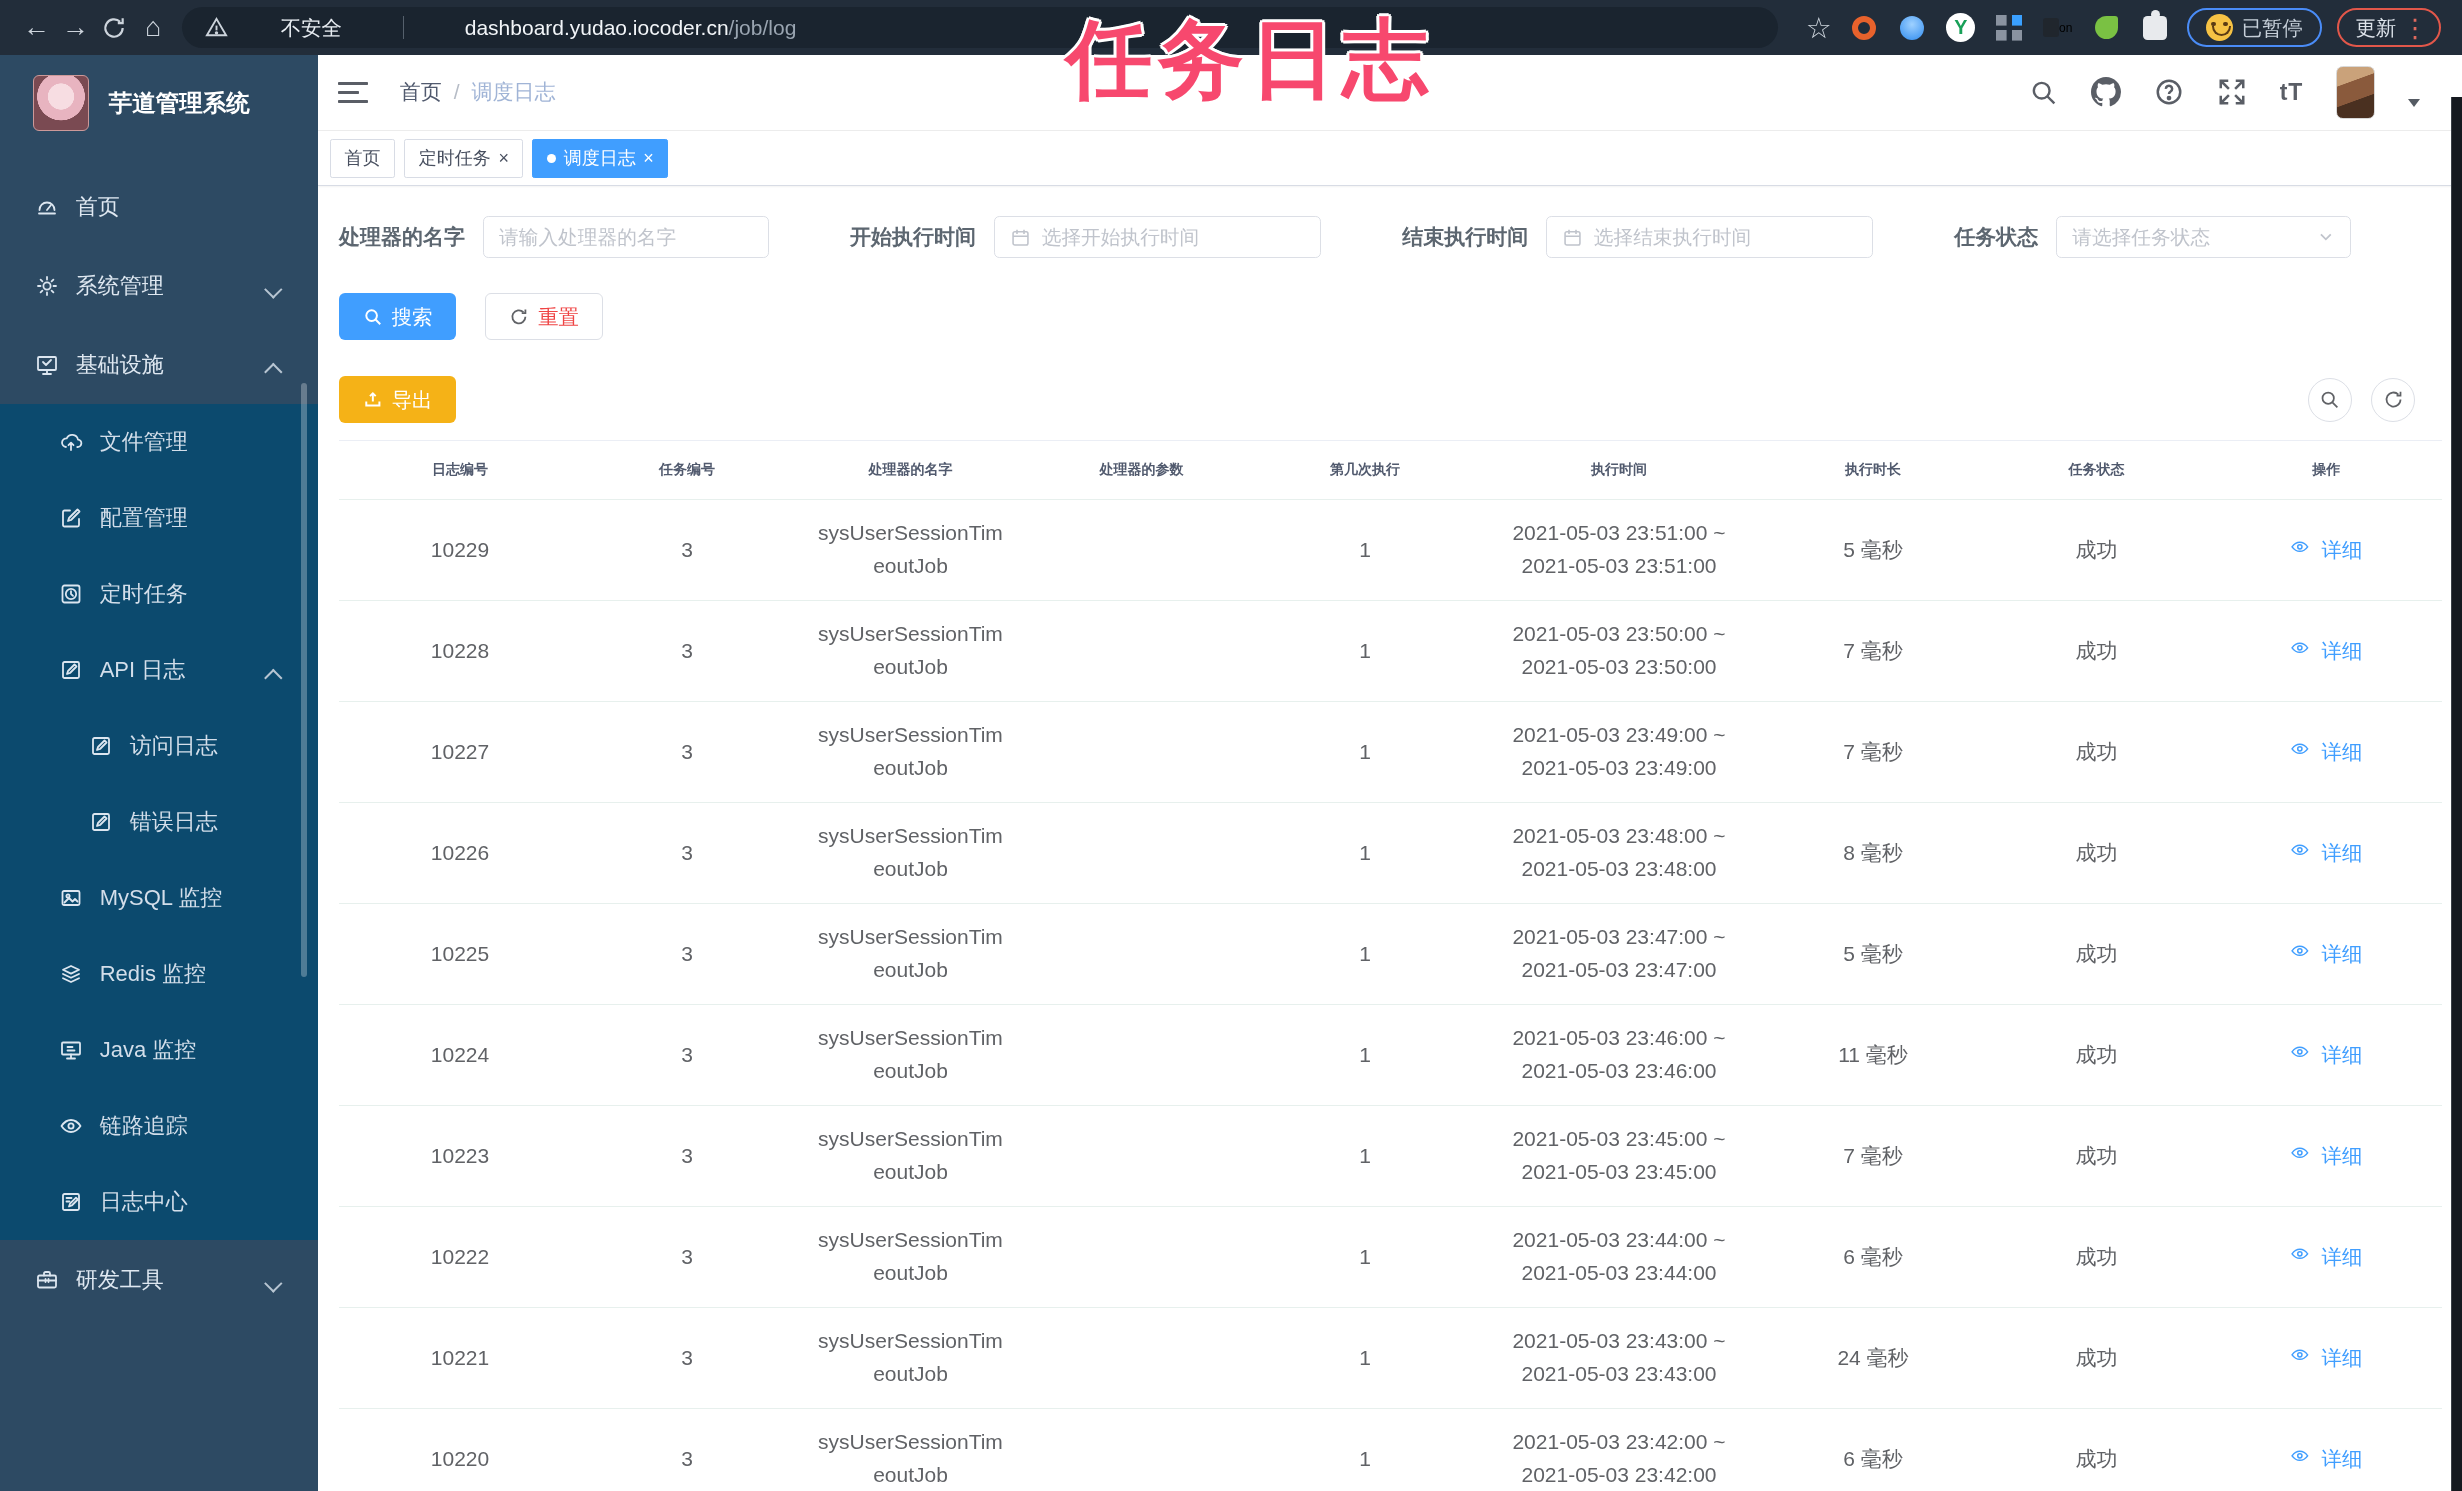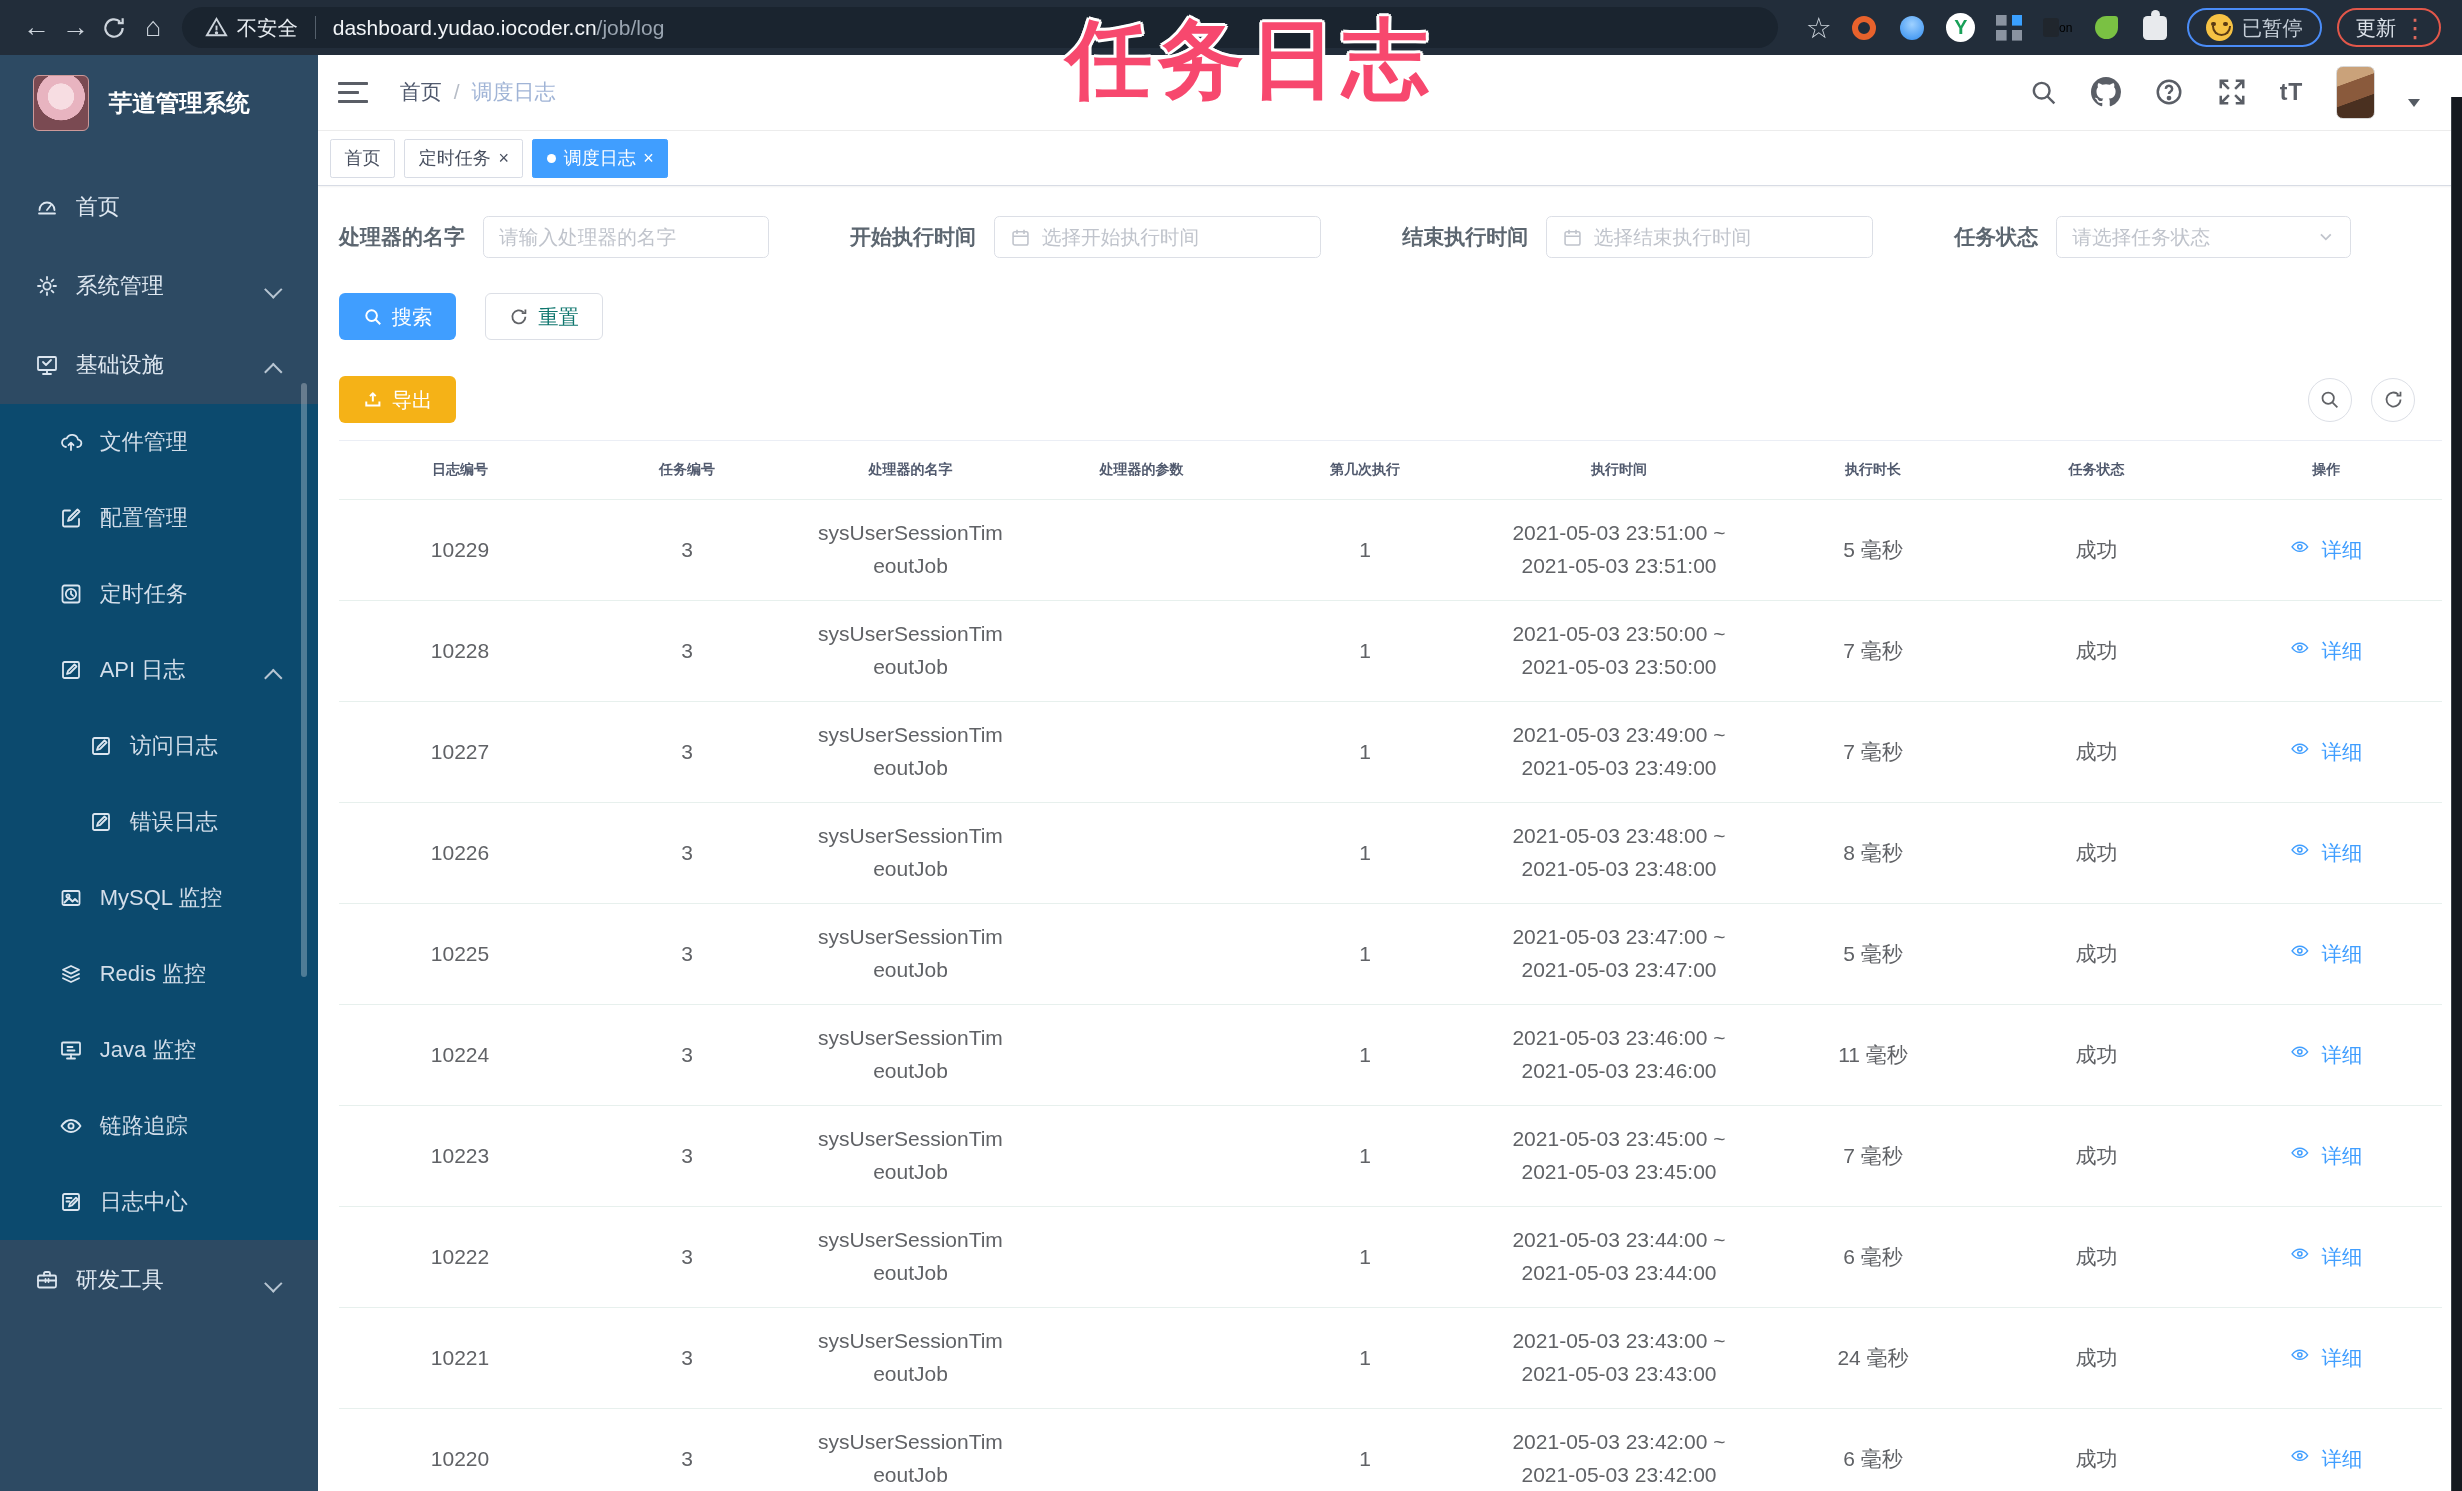--- a/index.html
+++ b/index.html
@@ -4,21 +4,21 @@
 <style>
   * { box-sizing: border-box; margin: 0; padding: 0; }
   html,body { width: 2462px; height: 1491px; overflow: hidden; }
   body { font-family: "Liberation Sans", "DejaVu Sans", sans-serif; background: #fff; position: relative; }
   .screen { width: 2462px; height: 1491px; position: relative; overflow: hidden; }
 
   
   .browser-bar { height: 55px; background: #222d3a; display: flex; align-items: center; padding: 0 13.6px 0 16.7px; position: relative; z-index: 5; }
   .bnav { width: 39px; height: 39px; display: flex; align-items: center; justify-content: center; color: #cdd4dc; font-size: 27px; flex: none; }
   .bnav svg { stroke: #cdd4dc; }
-  .url-pill { height: 41px; background: #1a242f; border-radius: 21px; display: flex; align-items: center; flex: 1 1 auto; margin: 0 19.7px 0 9px; padding: 0 23px; min-width: 0; }
+  .url-pill { height: 41px; background: #1a242f; border-radius: 21px; display: flex; align-items: center; flex: 1 1 auto; margin: 0 19.7px 0 9px; padding: 0 23px; min-width: 0; gap: 44px; }
   .warn-ico { margin-right: 9px; display: flex; }
   .sec-label { color: #e8edf2; font-size: 20.4px; white-space: nowrap; }
   .pill-div { width: 1.5px; height: 23px; background: #55606c; margin: 0 16.7px; }
   .url-text { font-size: 21px; color: #f2f5f8; white-space: nowrap; overflow: hidden; }
   .url-text .path { color: #9aa5b1; }
   .ext { width: 29px; height: 29px; flex: none; margin: 0 9.8px; display: flex; align-items: center; justify-content: center; position: relative; }
   .star { font-size: 29px; color: #cdd4dc; margin: 0 7.6px; }
   .ext-ring { width: 24px; height: 24px; border: 6.8px solid #e8622c; border-radius: 50%; }
   .ext-blue { width: 24px; height: 24px; border-radius: 50%; background: radial-gradient(circle at 50% 35%, #9fd1ff, #2f8cf0); }
   .ext-y { width: 29px; height: 29px; border-radius: 50%; background: #fff; color: #18a058; font-weight: bold; font-size: 19.7px; display: flex; align-items: center; justify-content: center; }
@@ -99,21 +99,21 @@
   .f-box.date  { width: 327px; }
   .f-box.select{ width: 295px; }
   .f-lead { display: flex; margin-right: 10.6px; flex: none; }
   .f-caret { display: flex; margin-left: 7.6px; flex: none; }
 
   
   .btn-row { margin-top: 35px; display: flex; gap: 29px; }
   .btn { height: 47px; border-radius: 6px; display: inline-flex; align-items: center; gap: 9px; font-size: 20.4px; padding: 0 23px; border: 0.8px solid transparent; }
   .btn svg { flex: none; }
   .btn.primary { background: #409eff; color: #fff; }
-  .btn.plain { background: #fff; color: #0f766e; border-color: #dcdfe6; }
+  .btn.plain { background: #fff; color: #ef4444; border-color: #dcdfe6; }
   .btn.warn { background: #f5b217; color: #fff; }
   .toolbar-row { margin-top: 36px; display: flex; align-items: center; }
   .round-btns { margin-left: auto; display: flex; gap: 19.7px; margin-right: 27px; }
   .rbtn { width: 44px; height: 44px; border-radius: 50%; border: 0.8px solid #dcdfe6; background: #fff; display: flex; align-items: center; justify-content: center; }
 
   
   table.log { width: 100%; margin-top: 16.7px; border-collapse: collapse; table-layout: fixed; }
   table.log th { height: 59px; font-size: 14px; color: #515a6e; font-weight: bold; border-top: 0.8px solid #ebeef5; border-bottom: 0.8px solid #e7f0ed; text-align: center; }
   table.log td { height: 101px; font-size: 21px; color: #606266; text-align: center; border-bottom: 0.8px solid #e7f0ed; line-height: 1.55; vertical-align: middle; }
   .wrapcell { max-width: 204px; margin: 0 auto; word-break: break-all; }

